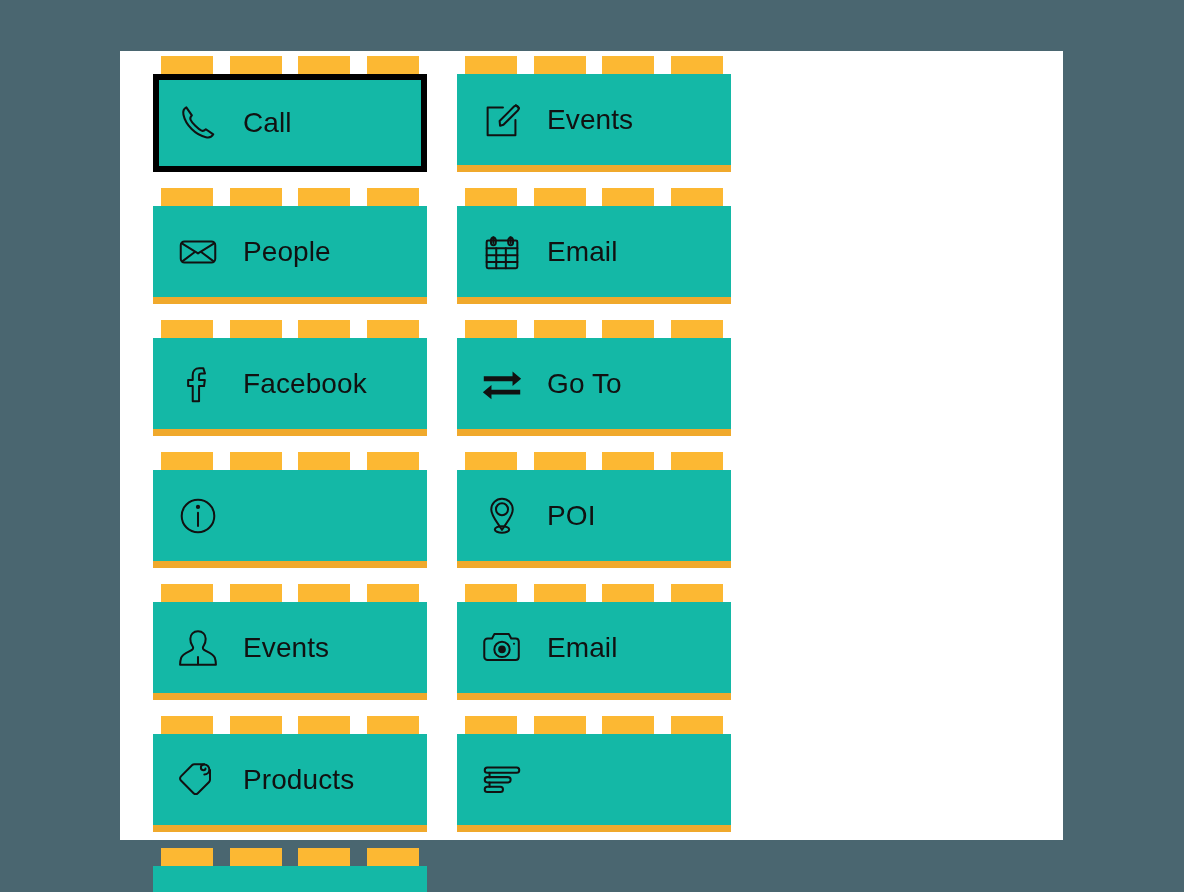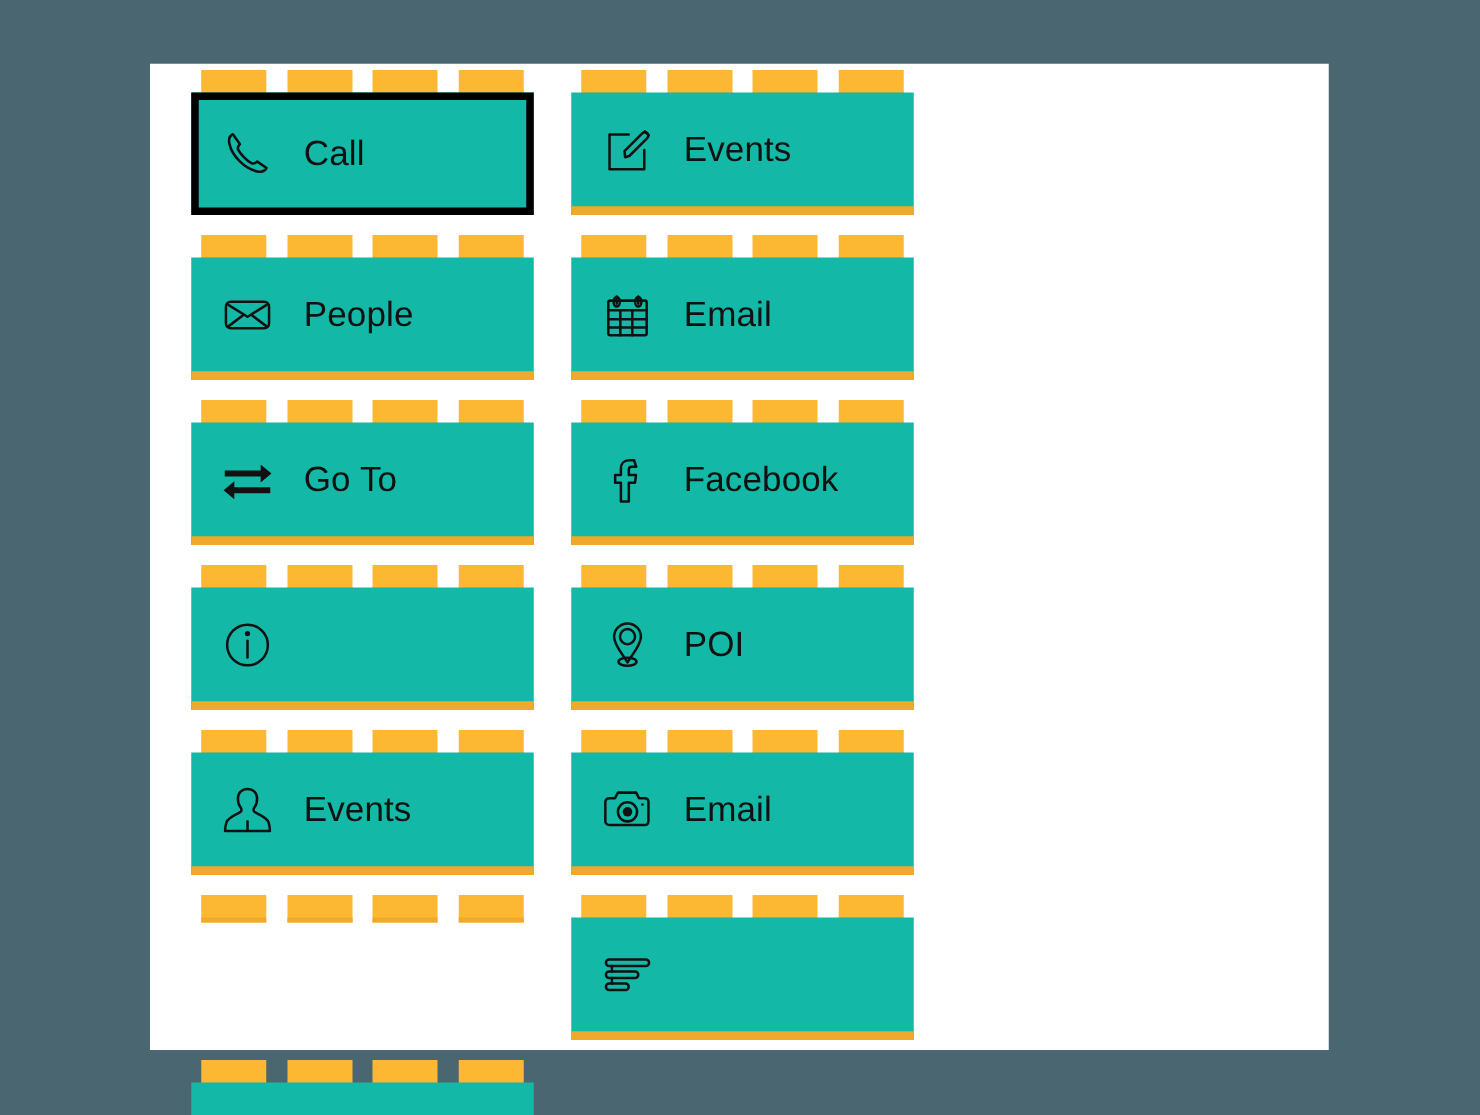--- a/index.html
+++ b/index.html
@@ -213,43 +213,43 @@
           <div class="brick">
             <div class="studs">
               <div class="stud"></div>
               <div class="stud"></div>
               <div class="stud"></div>
               <div class="stud"></div>
             </div>
             <div class="body">
               <span class="icon">
                 <svg viewBox="0 0 48 48">
+                  <path fill="none" stroke="#111" stroke-width="2.1" stroke-linecap="round" stroke-linejoin="round" d="M29.5 7.5h-4.2c-4.2 0-6.8 2.9-6.8 7v5.4h-4.8v6.3h4.8V42h6.6V26.2h5.2l.8-6.3h-6v-4.5c0-1.6.5-2.4 2.3-2.4h3.9z"></path>
+                </svg>
+              </span>
+              <span class="label">Facebook</span>
+            </div>
+          </div>
+        </div>
+        <div class="brick-cell">
+          <div class="brick">
+            <div class="studs">
+              <div class="stud"></div>
+              <div class="stud"></div>
+              <div class="stud"></div>
+              <div class="stud"></div>
+            </div>
+            <div class="body">
+              <span class="icon">
+                <svg viewBox="0 0 48 48">
                   <path fill="#111" d="M5 16h30v-5l9 7.5L35 26v-5H5z"></path>
                   <path fill="#111" d="M43 30H13v-5l-9 7.5L13 40v-5h30z"></path>
                 </svg>
               </span>
               <span class="label">Go To</span>
-            </div>
-          </div>
-        </div>
-        <div class="brick-cell">
-          <div class="brick">
-            <div class="studs">
-              <div class="stud"></div>
-              <div class="stud"></div>
-              <div class="stud"></div>
-              <div class="stud"></div>
-            </div>
-            <div class="body">
-              <span class="icon">
-                <svg viewBox="0 0 48 48">
-                  <path fill="none" stroke="#111" stroke-width="2.1" stroke-linecap="round" stroke-linejoin="round" d="M29.5 7.5h-4.2c-4.2 0-6.8 2.9-6.8 7v5.4h-4.8v6.3h4.8V42h6.6V26.2h5.2l.8-6.3h-6v-4.5c0-1.6.5-2.4 2.3-2.4h3.9z"></path>
-                </svg>
-              </span>
-              <span class="label">Facebook</span>
             </div>
           </div>
         </div>
         <div class="brick-cell">
           <div class="brick">
             <div class="studs">
               <div class="stud"></div>
               <div class="stud"></div>
               <div class="stud"></div>
               <div class="stud"></div>
@@ -326,20 +326,29 @@
           </div>
         </div>
         <div class="brick-cell">
           <div class="brick">
             <div class="studs">
               <div class="stud"></div>
               <div class="stud"></div>
               <div class="stud"></div>
               <div class="stud"></div>
             </div>
+            <div class="body">
+              <span class="icon">
+                <svg viewBox="0 0 48 48">
+                  <path fill="none" stroke="#111" stroke-width="2.1" stroke-linecap="round" stroke-linejoin="round" d="M30.5 7.5H20.2c-.8 0-1.6.3-2.2.9L6.2 20.2a3.1 3.1 0 0 0 0 4.4l13.2 13.2a3.1 3.1 0 0 0 4.4 0l11.8-11.8c.6-.6.9-1.4.9-2.2V13.5"></path>
+                  <path fill="none" stroke="#111" stroke-width="2.1" stroke-linecap="round" stroke-linejoin="round" d="M30.6 18.3c2.9 0 5.2-2.3 5.2-5.2s-2.3-5.2-5.2-5.2c-2.1 0-3.6 1.2-3.6 3 0 1.7 1.3 2.9 2.9 2.9 1.1 0 1.9-.7 1.9-1.7"></path>
+                </svg>
+              </span>
+              <span class="label">Products</span>
+            </div>
           </div>
         </div>
         <div class="brick-cell">
           <div class="brick">
             <div class="studs">
               <div class="stud"></div>
               <div class="stud"></div>
               <div class="stud"></div>
               <div class="stud"></div>
             </div>

